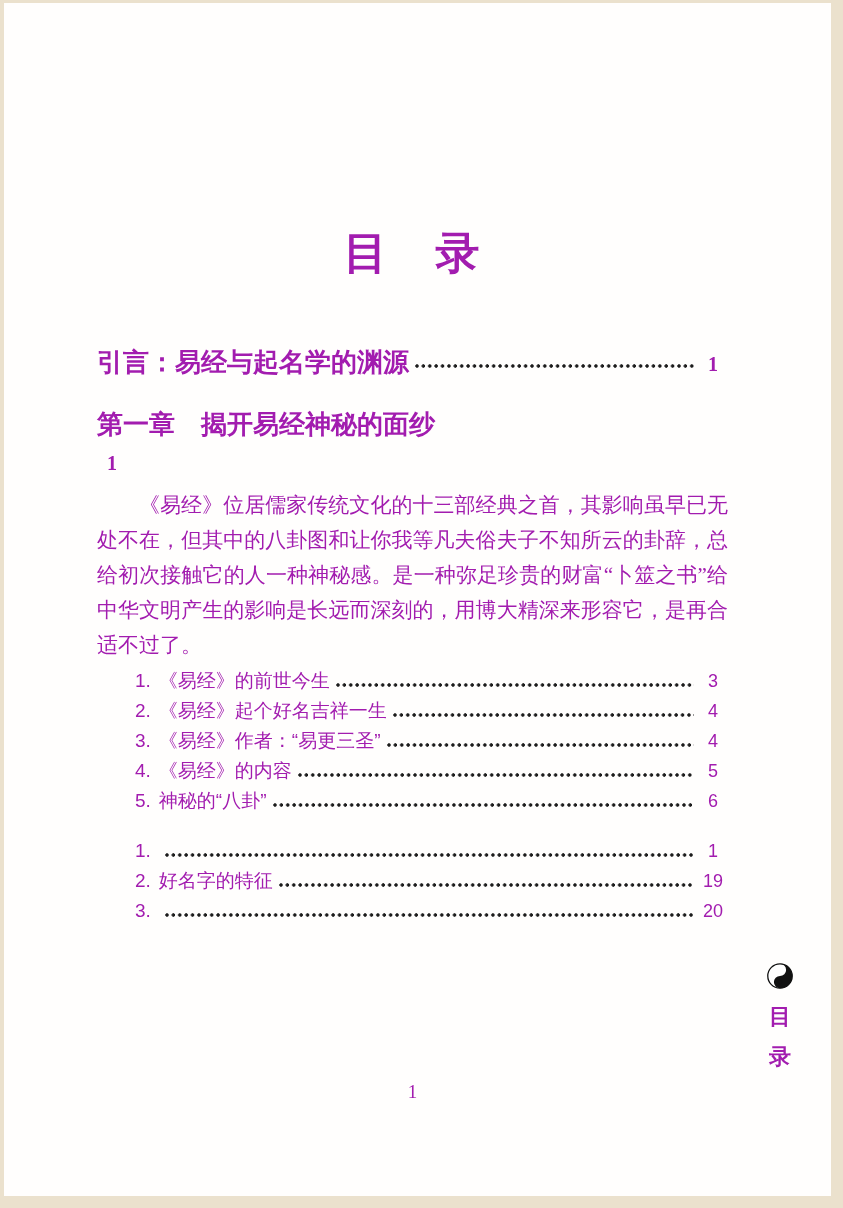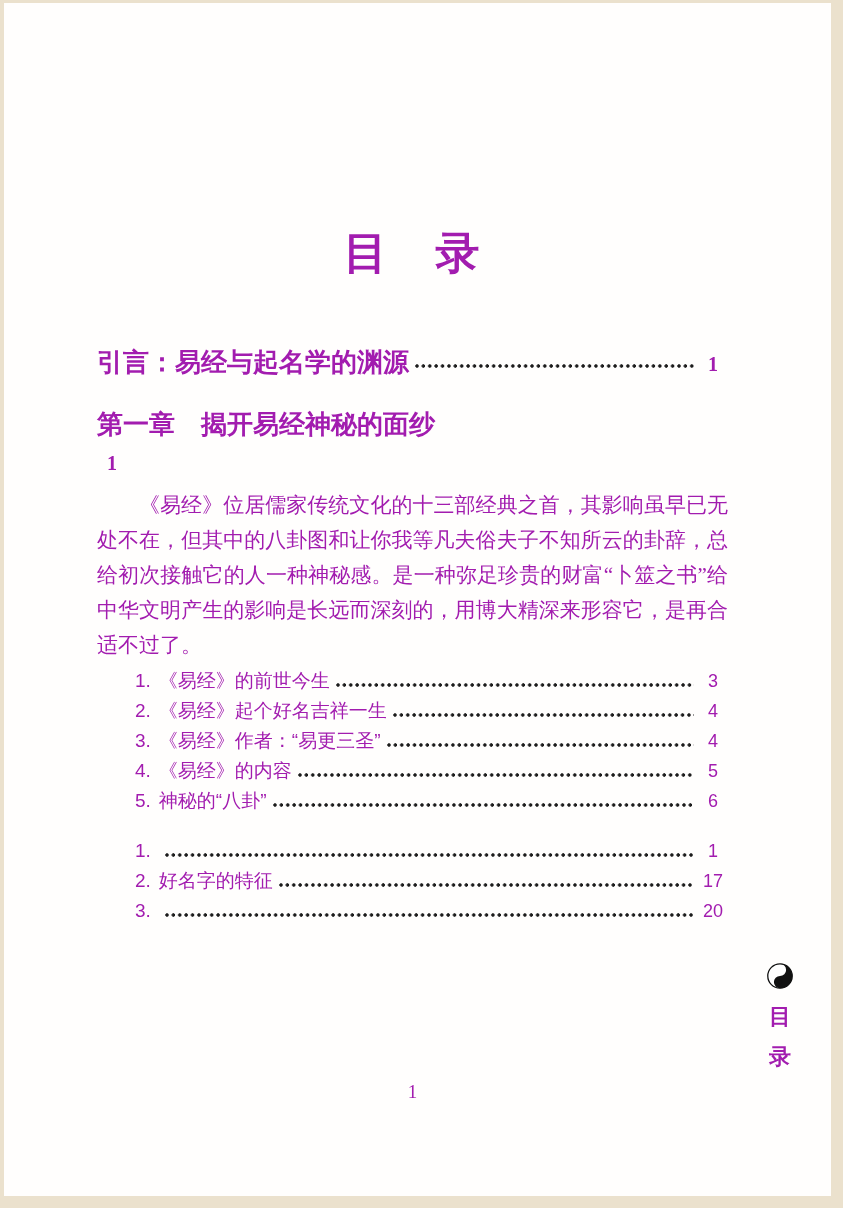--- a/index.html
+++ b/index.html
@@ -178,21 +178,21 @@
   <div class="section-row">
     <span class="section-num">1.</span>
     <span class="leader"></span>
     <span class="section-page">1</span>
   </div>
 
   <div class="section-row">
     <span class="section-num">2.</span>
     <span class="section-label">好名字的特征</span>
     <span class="leader"></span>
-    <span class="section-page">17</span>
+    <span class="section-page">19</span>
   </div>
 
   <div class="section-row">
     <span class="section-num">3.</span>
     <span class="leader"></span>
     <span class="section-page">20</span>
   </div>
 </div>
   </div>
 </div>

